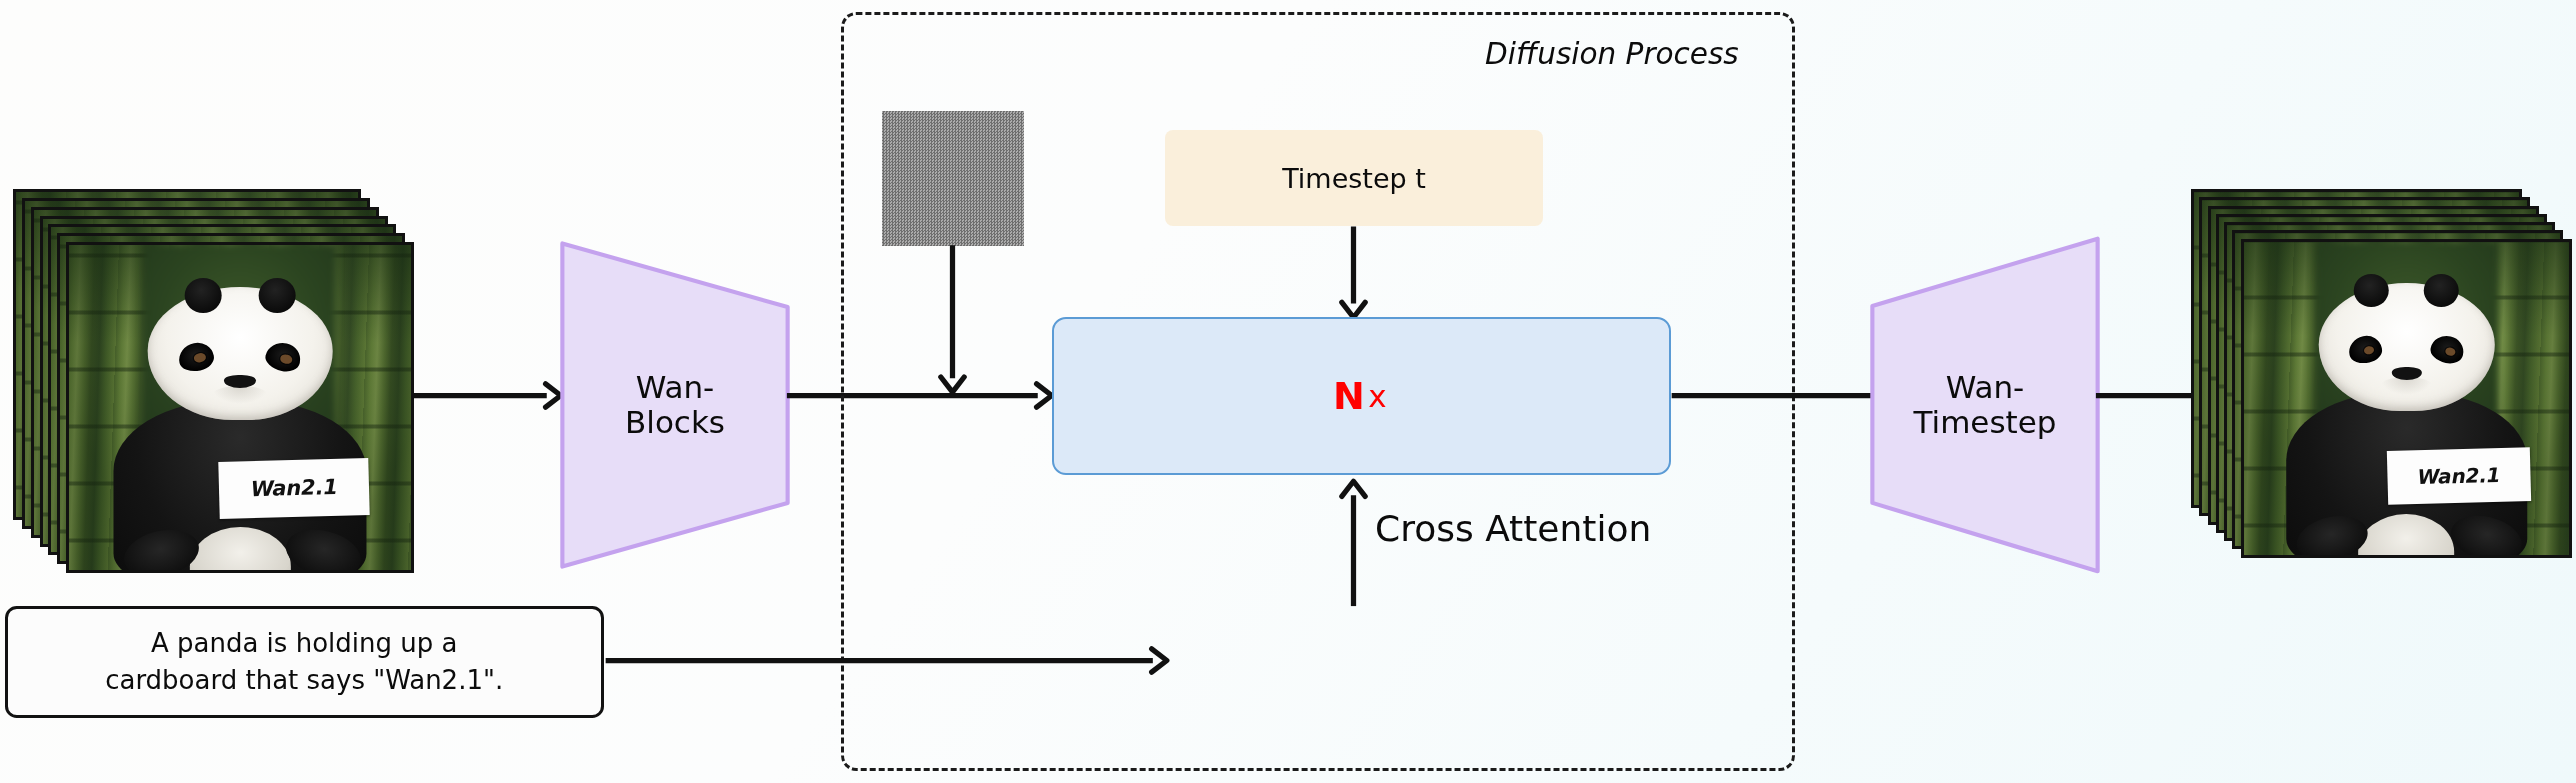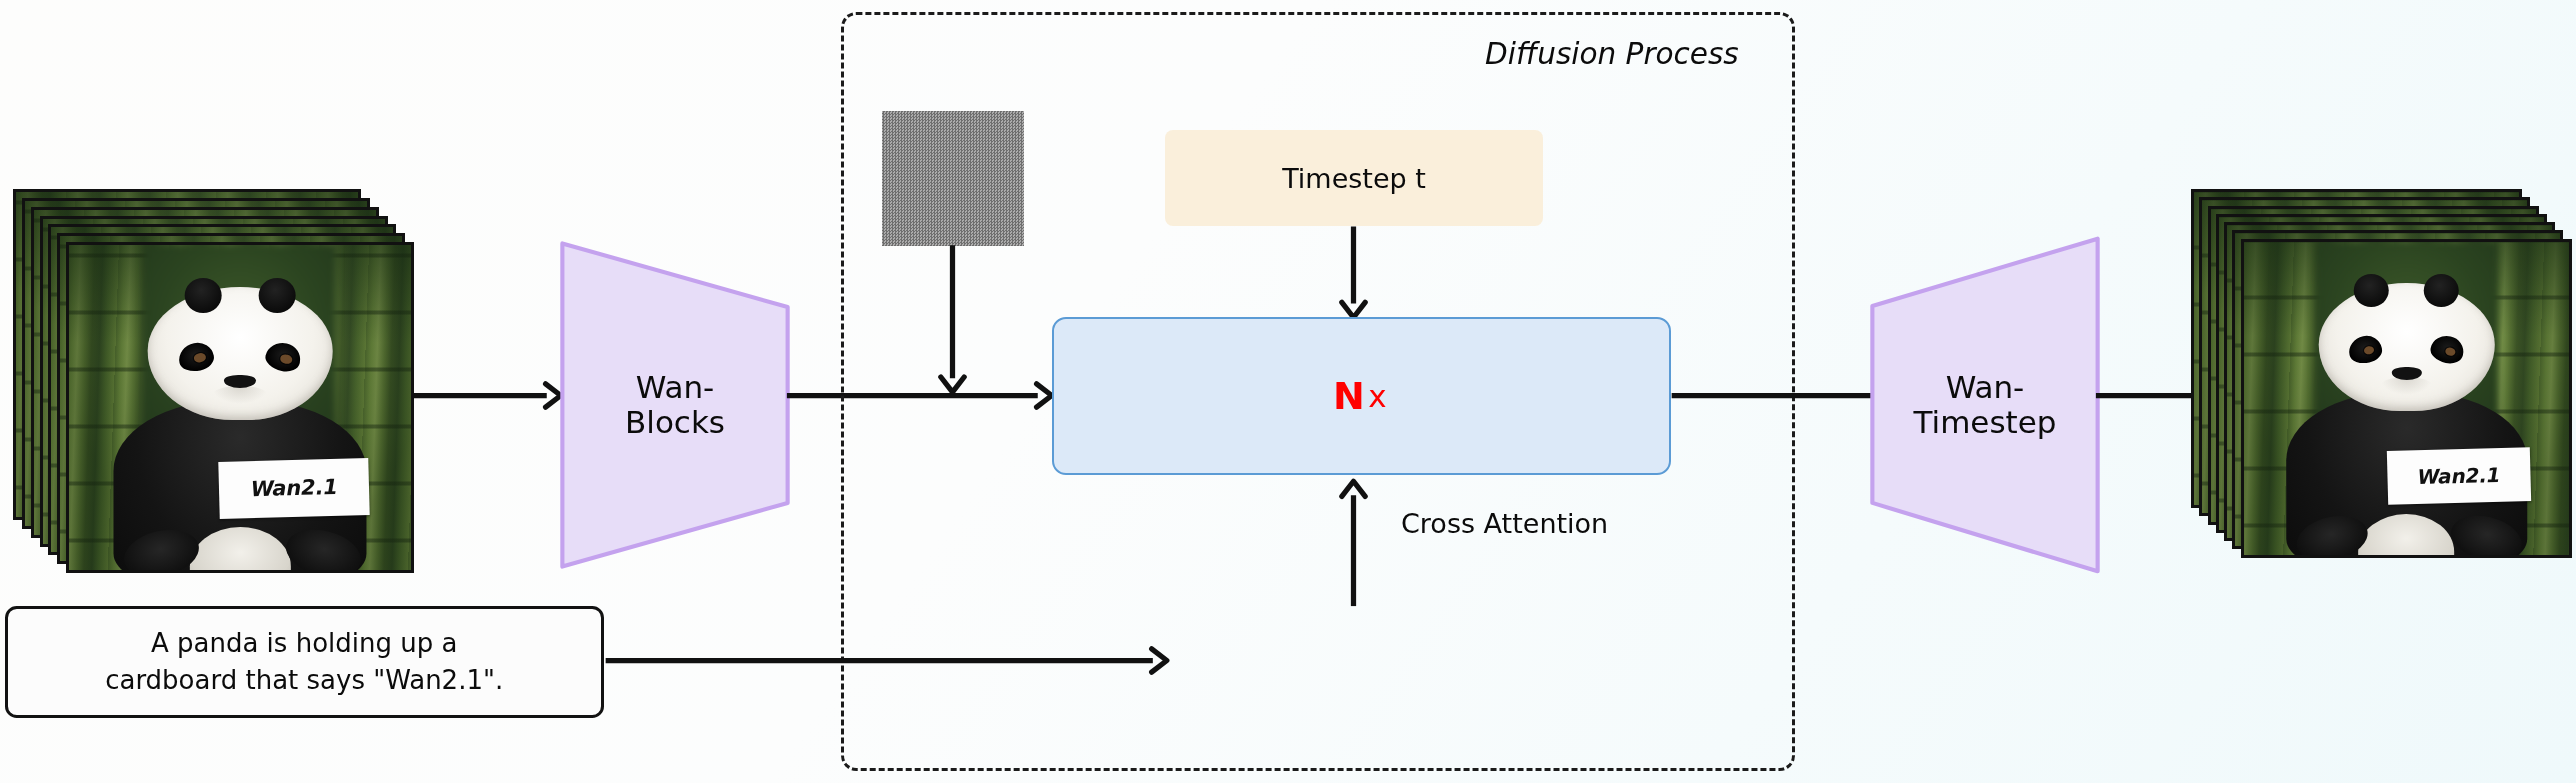--- a/index.html
+++ b/index.html
@@ -183,21 +183,21 @@
   }
   #diffusion-label {
     position: absolute;
     font-size: 29.5px; font-style: italic; color: #0b0b0b; white-space: nowrap;
   }
 
   
   .conn { position: absolute; overflow: visible; }
   .conn path, .conn line { stroke: #111111; stroke-width: 9; fill: none; }
   .label-free {
-    position: absolute; font-size: 27px; color: #0b0b0b; white-space: nowrap; margin-left: 26px;
+    position: absolute; font-size: 36px; color: #0b0b0b; white-space: nowrap;
   }
 
   
   #noise-patch {
     position: absolute;
     background-color: #8e8e8e;
     background-image:
       repeating-conic-gradient(#6e6e6e 0% 25%, #ababab 0% 50%),
       repeating-conic-gradient(from 23deg, #595959 0% 25%, #c4c4c4 0% 50%),
       repeating-conic-gradient(from 47deg, #7c7c7c 0% 25%, #9e9e9e 0% 50%),

